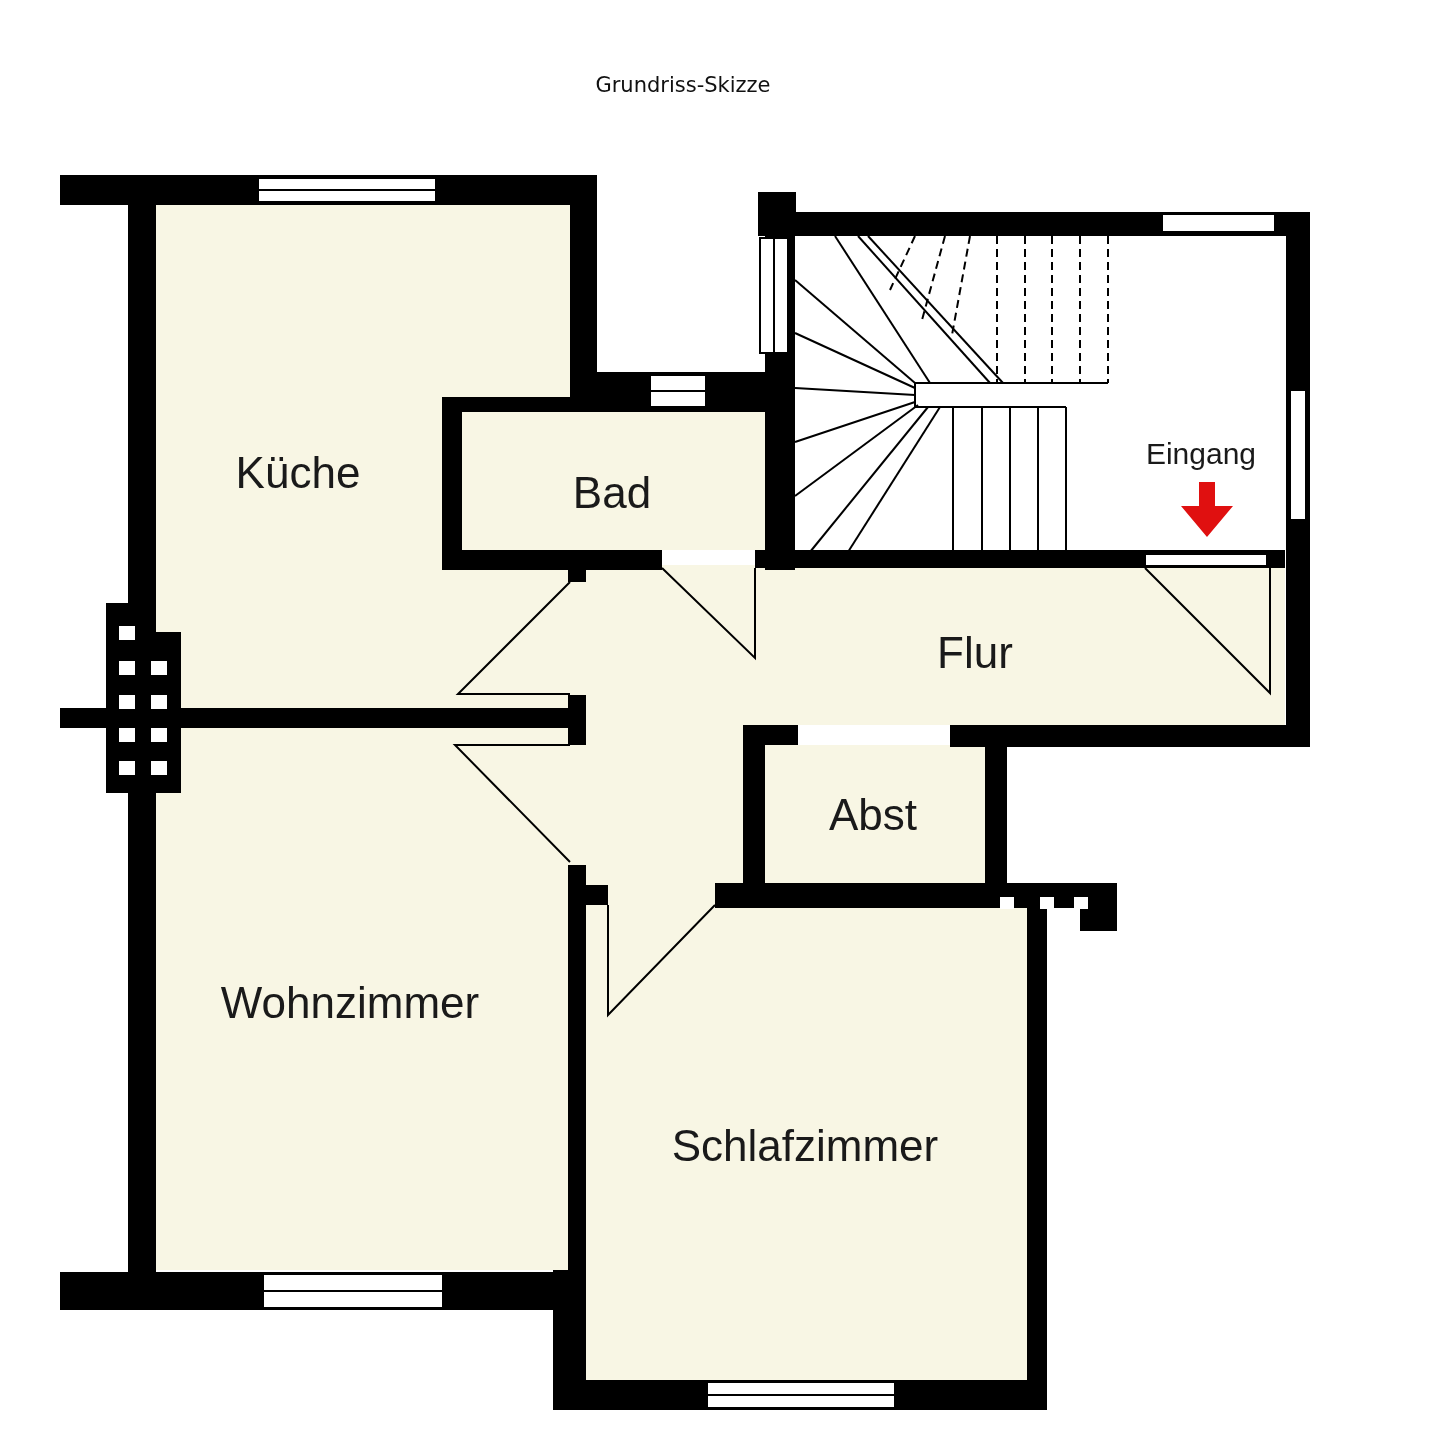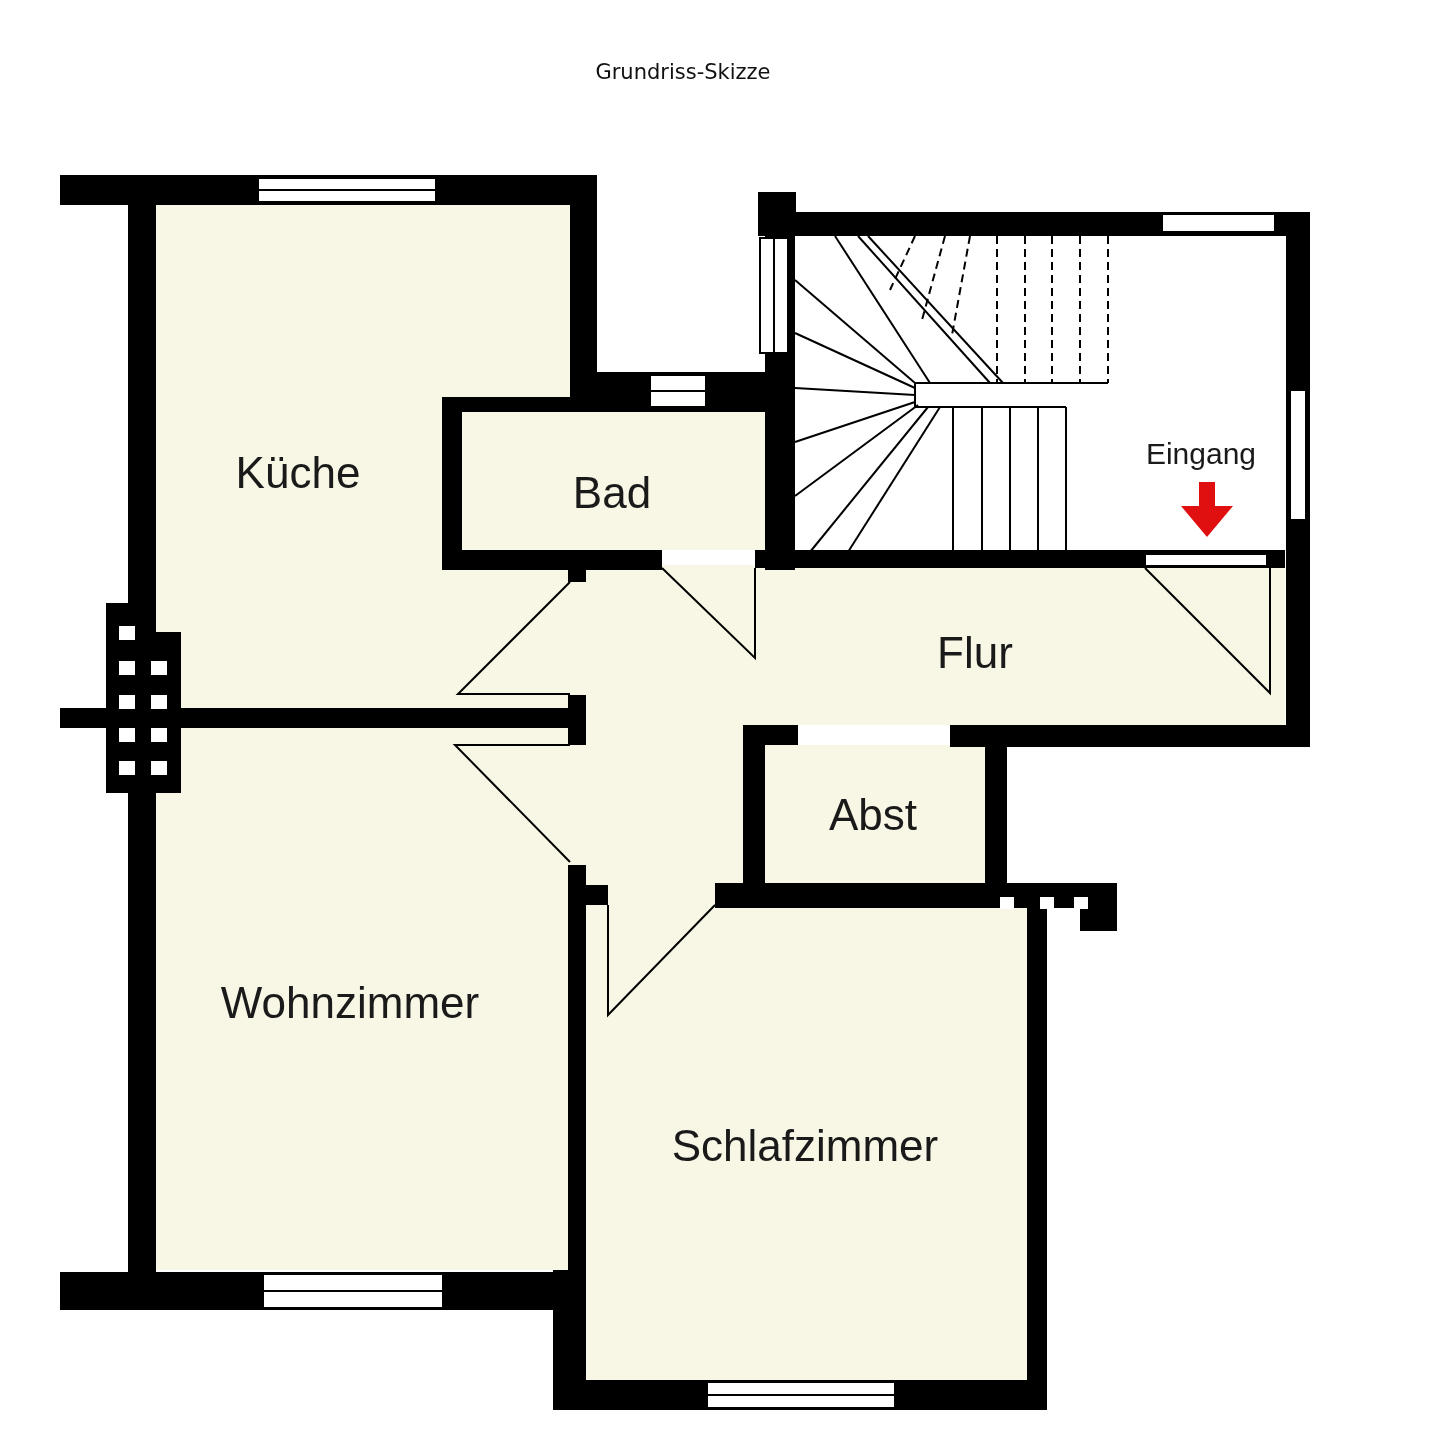--- a/index.html
+++ b/index.html
@@ -1,18 +1,18 @@
 <!DOCTYPE html>
 <html><head>
 <meta charset="utf-8">
 <style>
   html, body { margin:0; padding:0; background:#ffffff; }
   body { width:1432px; height:1440px; position:relative; overflow:hidden; }
   .title {
-    position:absolute; left:0; top:60px; width:1366px; text-align:center;
+    position:absolute; left:0; top:73px; width:1366px; text-align:center;
     font-family:"DejaVu Sans", sans-serif; font-size:21px; color:#111;
   }
   svg { position:absolute; left:0; top:0; }
   .lbl { font-family:"Liberation Sans", sans-serif; fill:#1a1a1a; }
 </style>
 </head>
 <body>
 
 <div class="title">Grundriss-Skizze</div>
 

